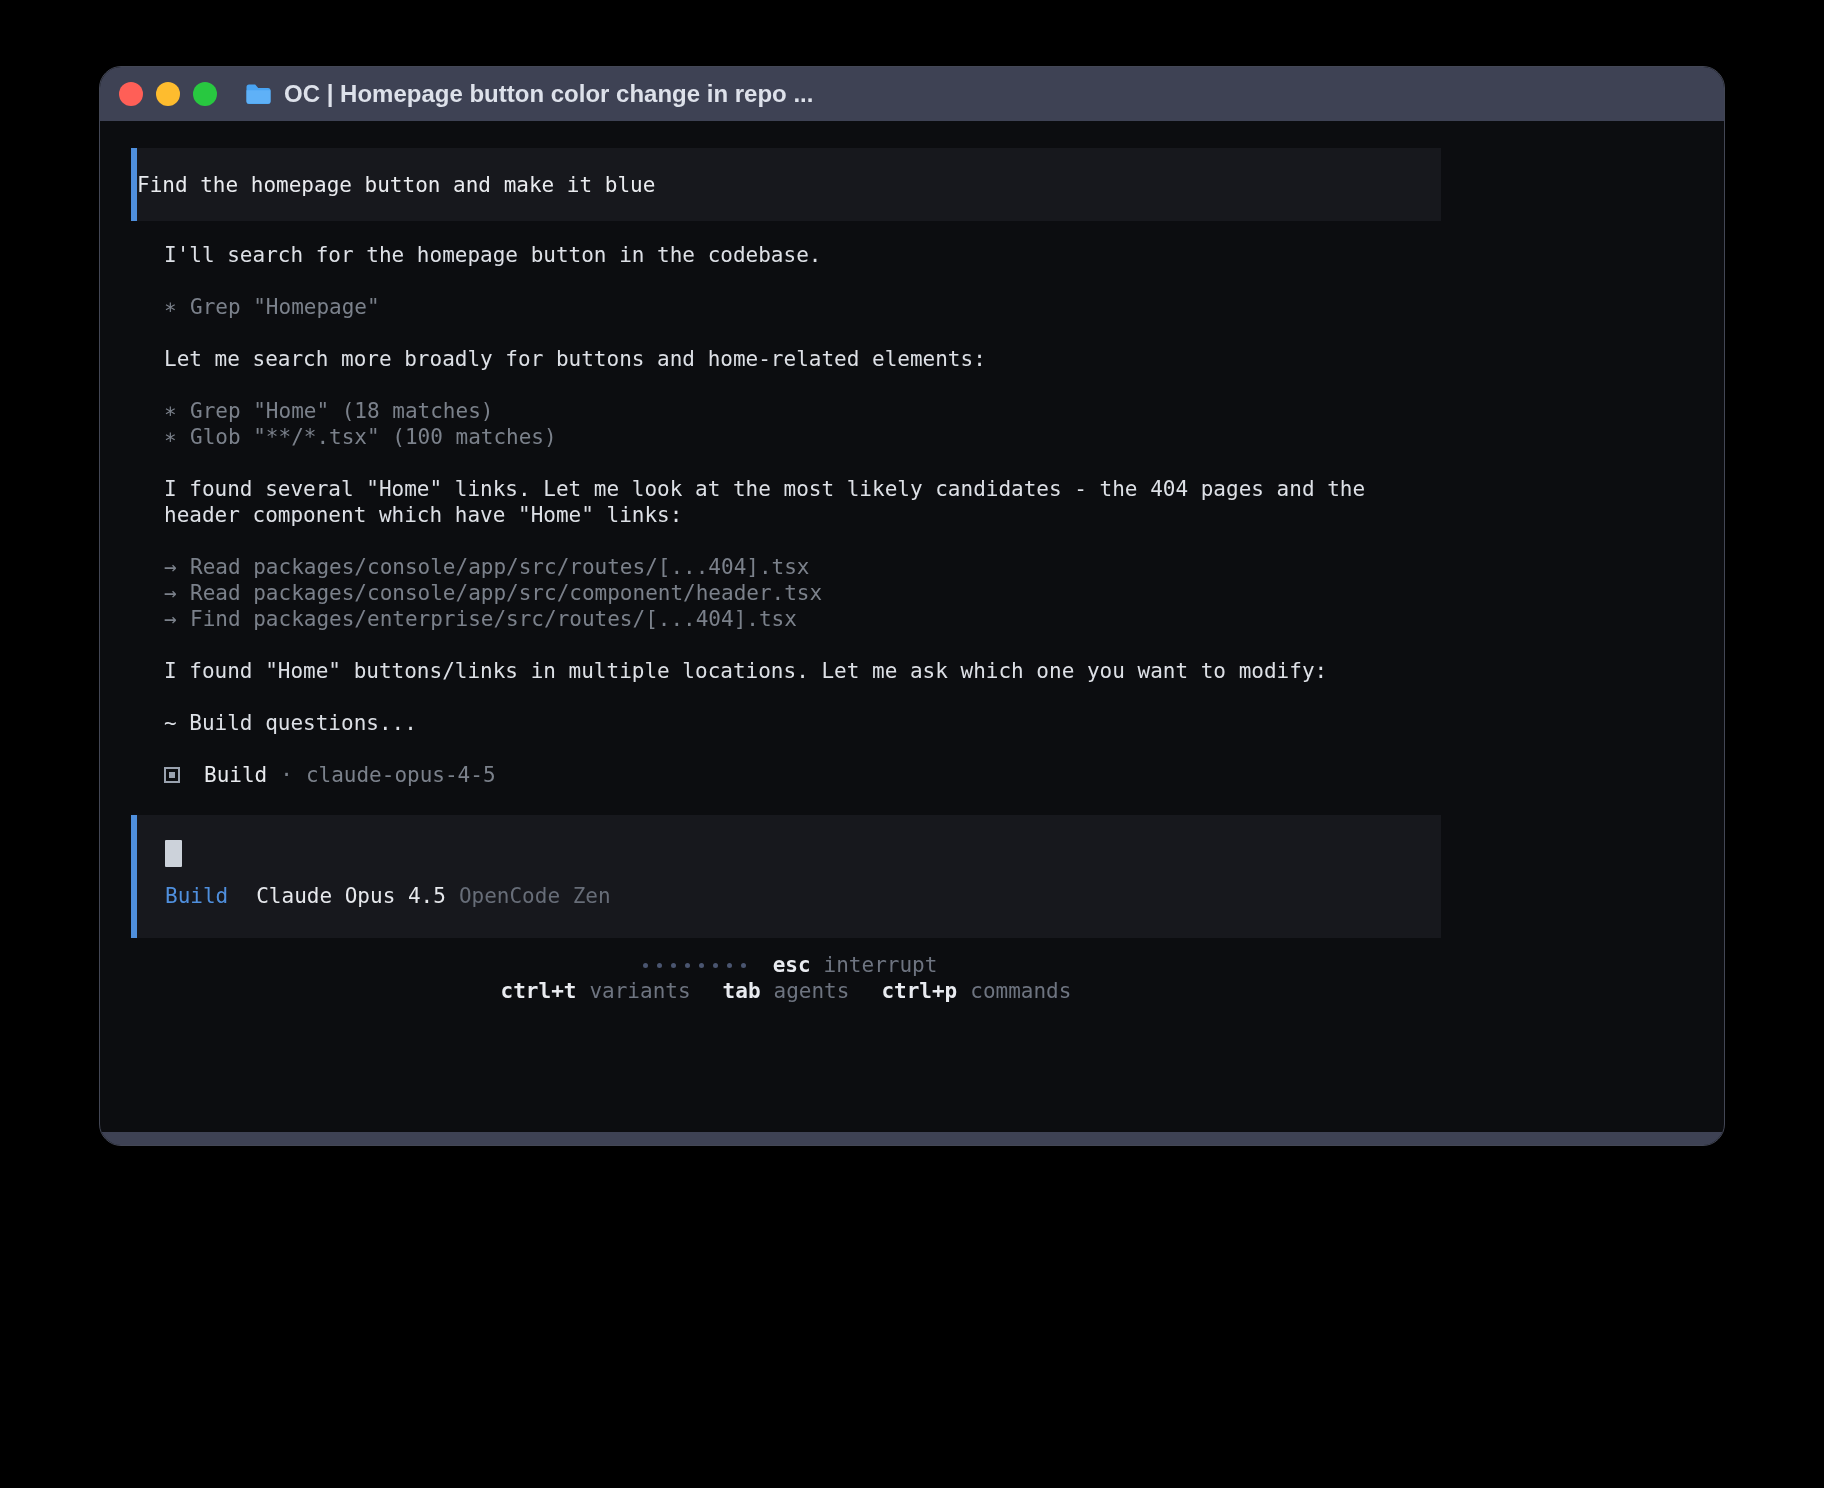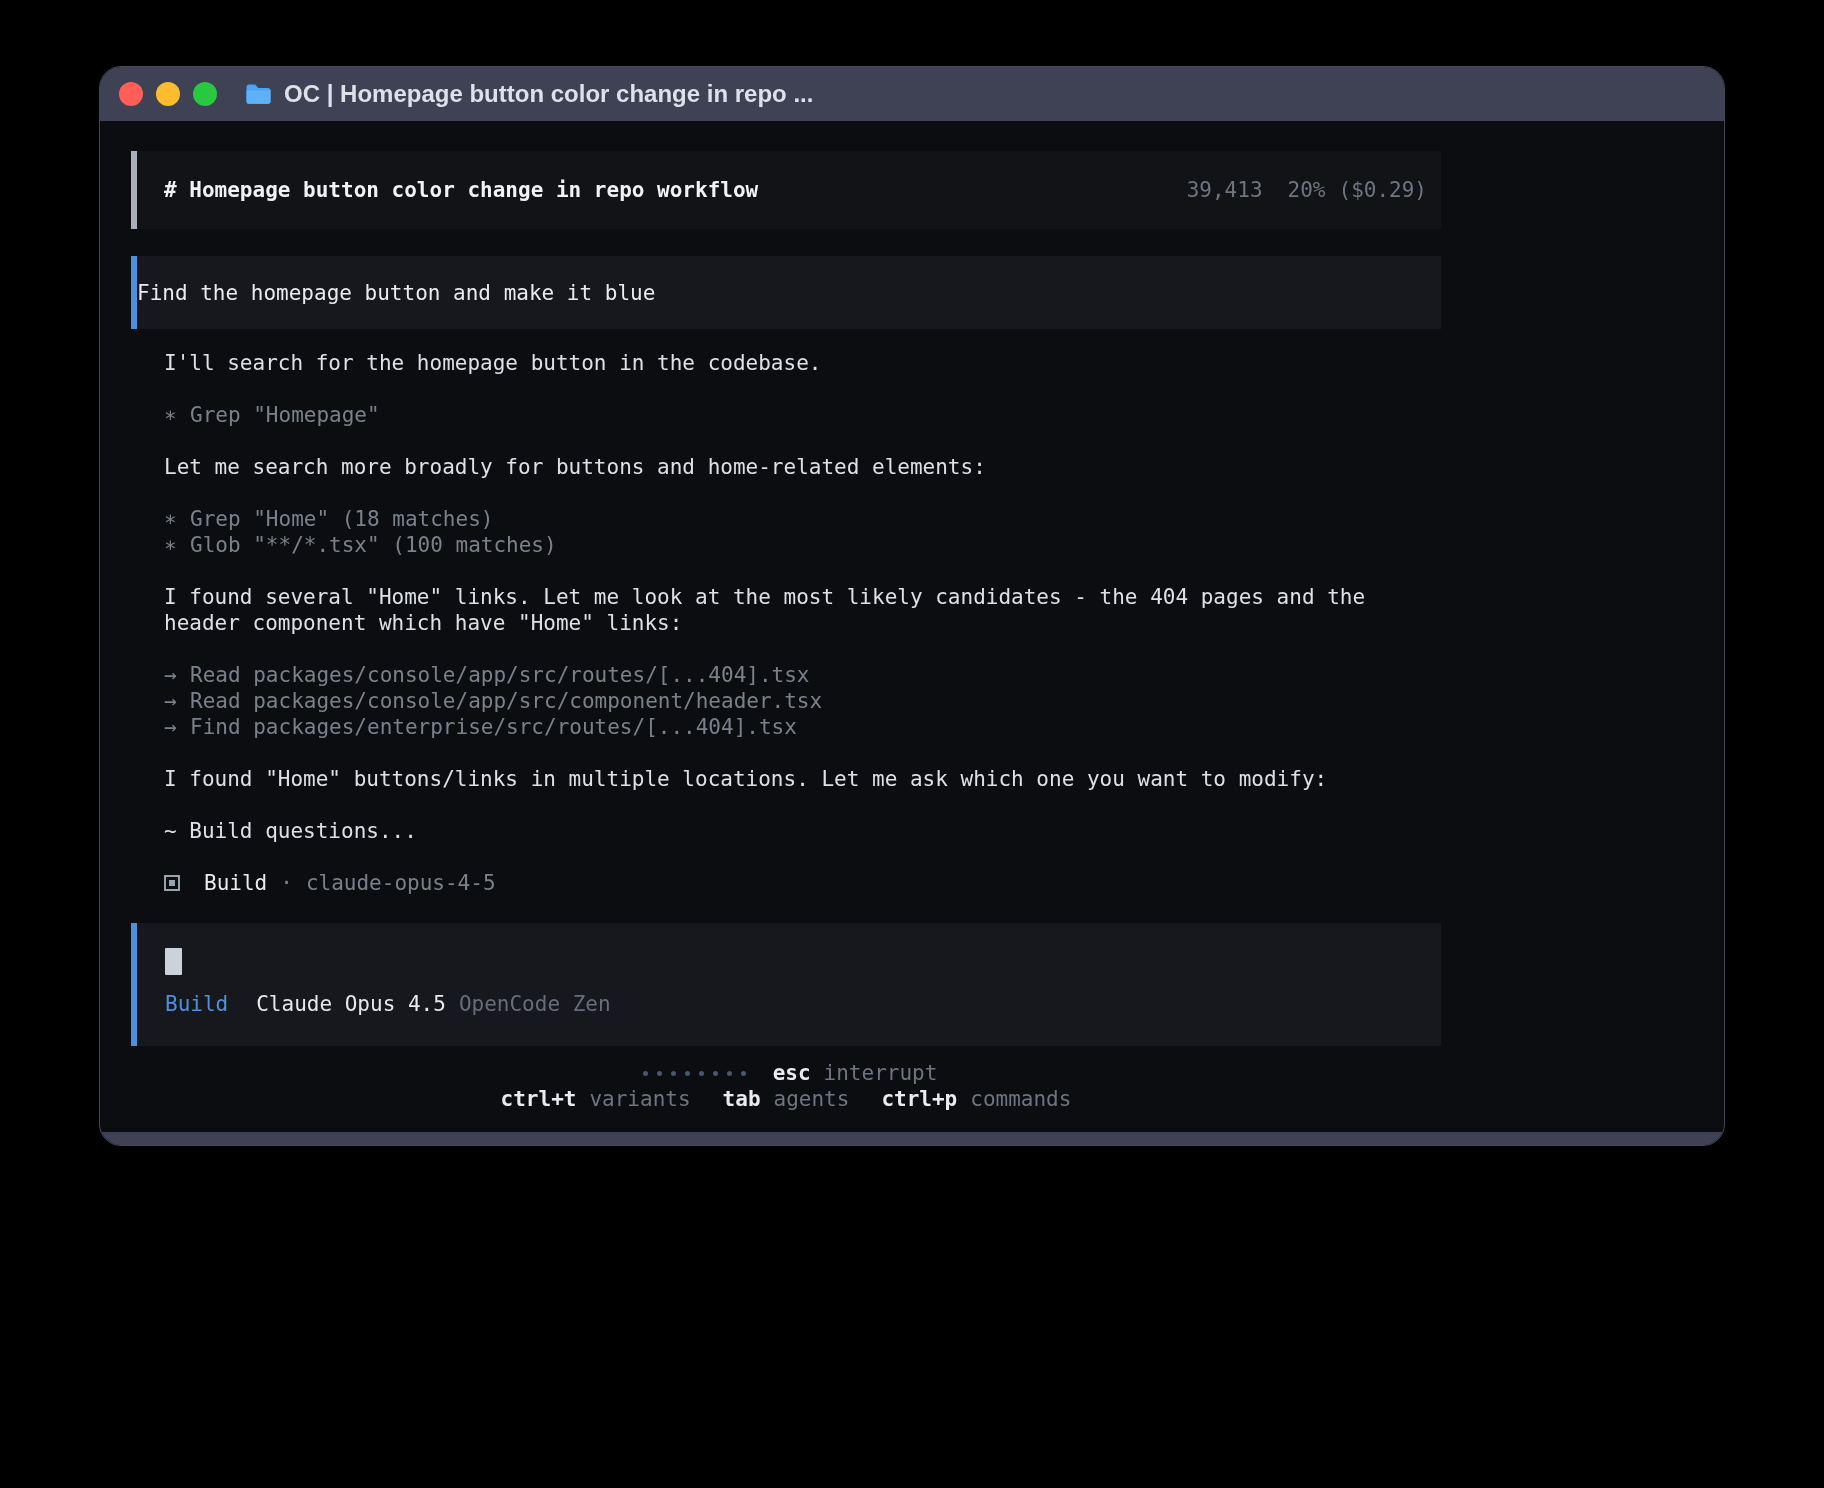--- a/index.html
+++ b/index.html
@@ -144,28 +144,20 @@
         <svg width="27" height="22" viewBox="0 0 27 22">
           <path d="M1.5 4 a2.5 2.5 0 0 1 2.5-2.5 h6.2 l3 3.4 h9.8 a2.5 2.5 0 0 1 2.5 2.5 v11.1 a2.5 2.5 0 0 1-2.5 2.5 H4 a2.5 2.5 0 0 1-2.5-2.5 z" fill="#49a4f3"></path>
           <path d="M1.5 7.2 h24 v10.8 a2.5 2.5 0 0 1-2.5 2.5 H4 a2.5 2.5 0 0 1-2.5-2.5 z" fill="#5fb1f7"></path>
         </svg>
       </span>
       <span class="wtitle">OC | Homepage button color change in repo ...</span>
     </div>
 
     <div class="term">
 
-      <div class="session-header">
-        <span class="sh-title"># Homepage button color change in repo workflow</span>
-        <span class="sh-stats">
-          <span class="tokens">39,413</span>
-          <span class="percent">20%</span>
-          <span class="cost">($0.29)</span>
-        </span>
-      </div>
 
       <div class="user-block">
         <span>Find the homepage button and make it blue</span>
       </div>
 
       <div class="convo">
         <p class="msg">I'll search for the homepage button in the codebase.</p>
 
         <div class="toolgroup">
           <div class="tool-line"><span class="tool-sym">∗</span><span>Grep "Homepage"</span></div>

